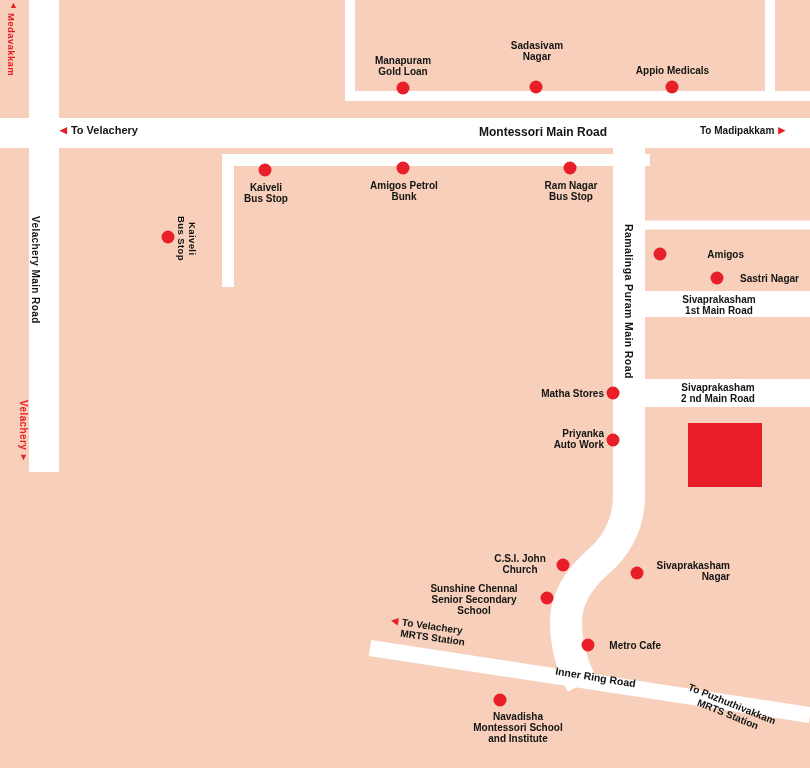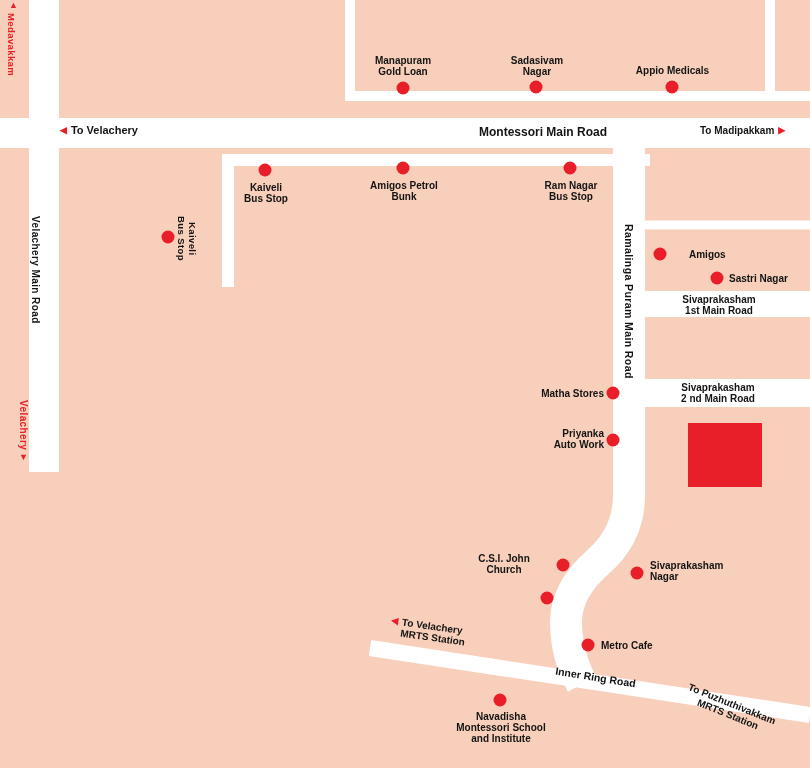--- a/index.html
+++ b/index.html
@@ -6,21 +6,21 @@
   html,body { margin:0; padding:0; }
   #map {
     position:relative; width:810px; height:768px; background:var(--bg);
     overflow:hidden; font-family:"Liberation Sans", sans-serif;
   }
   #roads { position:absolute; left:0; top:0; }
   .lbl {
     position:absolute; font-weight:bold; font-size:10px; line-height:11px;
     color:var(--ink); text-align:center; white-space:pre-line;
   }
-  .left  { text-align:left; }
+  .left  { text-align:right; }
   .right { text-align:right; }
   .red   { color:var(--red); }
   .big   { font-size:12px; line-height:13px; }
   .vlbl  { writing-mode:vertical-rl; letter-spacing:0.4px; }
   .dot {
     position:absolute; width:13px; height:13px; border-radius:50%;
     background:var(--red); transform:translate(-50%,-50%);
   }
   .arr { color:var(--red); font-size:9px; line-height:11px; }
   .flexrow { display:flex; gap:4px; align-items:flex-start; }
@@ -65,42 +65,44 @@
   <div class="dot" style="left:613px;top:393px"></div>
   <div class="dot" style="left:613px;top:440px"></div>
   <div class="dot" style="left:563px;top:565px"></div>
   <div class="dot" style="left:637px;top:573px"></div>
   <div class="dot" style="left:547px;top:598px"></div>
   <div class="dot" style="left:588px;top:645px"></div>
   <div class="dot" style="left:500px;top:700px"></div>
 
   <div class="lbl" style="left:358px;top:55px;width:90px">Manapuram
 Gold Loan</div>
-  <div class="lbl" style="left:498px;top:55px;width:78px">Sadasivam
+  <div class="lbl" style="left:498px;top:40px;width:78px">Sadasivam
 Nagar</div>
   <div class="lbl" style="left:625px;top:65px;width:95px">Appio Medicals</div>
   <div class="lbl" style="left:237px;top:182px;width:58px">Kaiveli
 Bus Stop</div>
   <div class="lbl" style="left:362px;top:180px;width:84px">Amigos Petrol
 Bunk</div>
   <div class="lbl" style="left:532px;top:180px;width:78px">Ram Nagar
 Bus Stop</div>
   <div class="lbl vlbl" style="left:176px;top:216px;font-size:9.5px">Kaiveli
 Bus Stop</div>
   <div class="lbl left" style="left:689px;top:249px;width:55px">Amigos</div>
   <div class="lbl left" style="left:729px;top:273px;width:70px">Sastri Nagar</div>
   <div class="lbl right" style="left:528px;top:388px;width:76px">Matha Stores</div>
   <div class="lbl right" style="left:542px;top:428px;width:62px">Priyanka
 Auto Work</div>
-  <div class="lbl" style="left:474px;top:553px;width:60px">C.S.I. John
+  <div class="lbl" style="left:490px;top:553px;width:60px">C.S.I. John
 Church</div>
   <div class="lbl left" style="left:650px;top:560px;width:80px">Sivaprakasham
 Nagar</div>
+  <div class="lbl" style="left:415px;top:583px;width:118px">Sunshine Chennal
+Senior Secondary School</div>
   <div class="lbl left" style="left:601px;top:640px;width:60px">Metro Cafe</div>
-  <div class="lbl" style="left:450px;top:711px;width:102px">Navadisha
+  <div class="lbl" style="left:467px;top:711px;width:102px">Navadisha
 Montessori School
 and Institute</div>
 
   <div class="lbl flexrow" style="left:60px;top:125px;font-size:11px">
     <span class="arr">◀</span>
     <span>To Velachery</span>
   </div>
   <div class="lbl big" style="left:448px;top:126px;width:190px">Montessori Main Road</div>
   <div class="lbl flexrow" style="left:700px;top:125px">
     <span>To Madipakkam</span>

